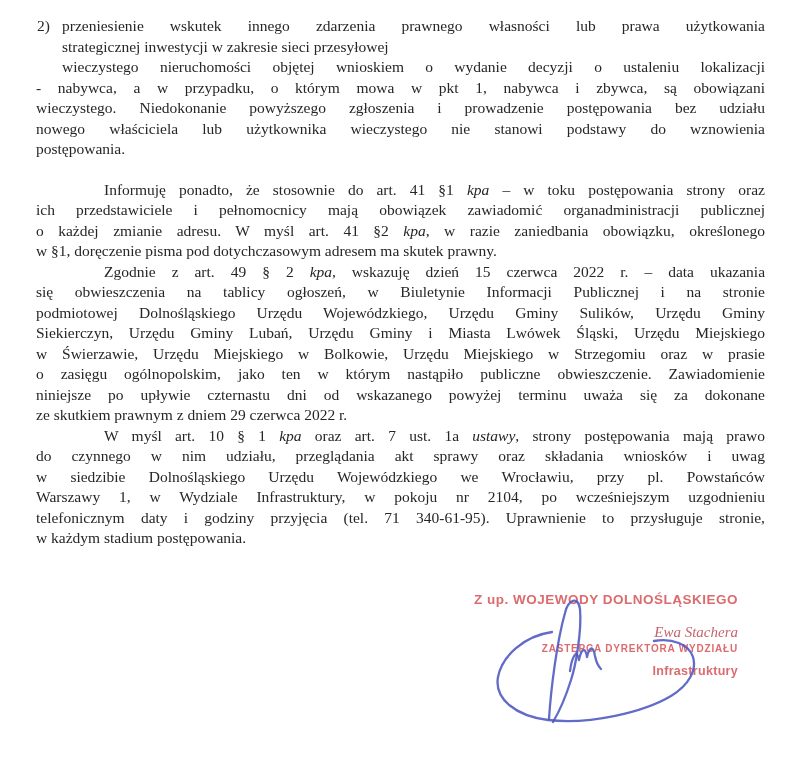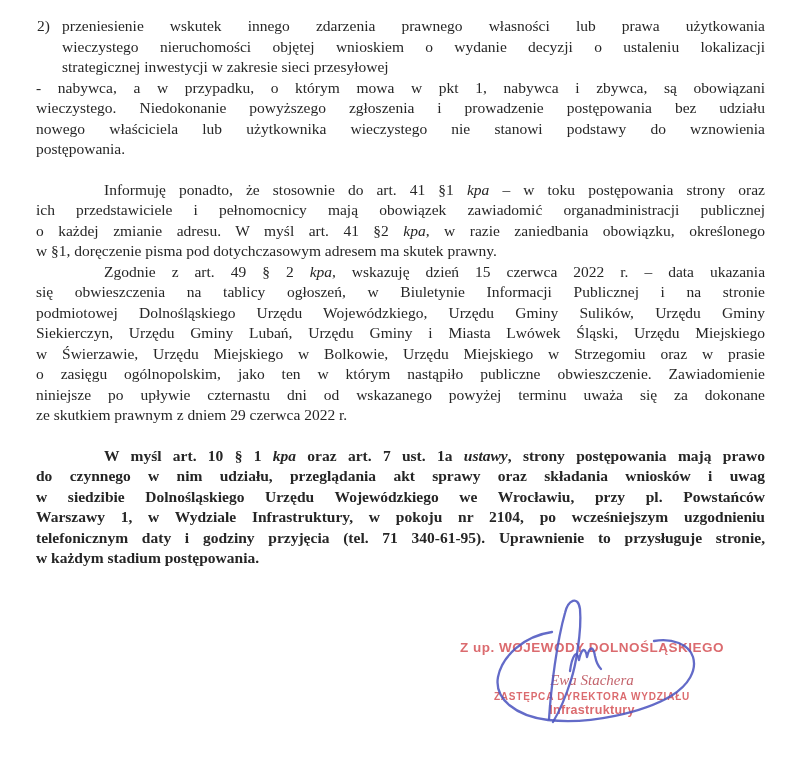--- a/index.html
+++ b/index.html
@@ -39,23 +39,23 @@
     text-align-last: justify;
     white-space: normal;
   }
   .line.lastline { text-align-last: left; }
   .line.indent { text-indent: 68px; }
   .it { font-style: italic; }
   .bd { font-weight: normal; }
 
   .signature-block {
     position: absolute;
-    left: 446px; top: 640px;
+    left: 446px; top: 592px;
     width: 292px;
-    text-align: center;
+    text-align: right;
     font-family: "Liberation Sans", sans-serif;
     color: var(--stamp-red);
   }
   .stamp-auth {
     font-size: 13.5px;
     font-weight: bold;
     letter-spacing: 0.5px;
     opacity: 0.92;
   }
   .stamp-name {
@@ -66,21 +66,21 @@
     color: var(--name-red);
   }
   .stamp-title {
     margin-top: 2px;
     font-size: 10px;
     font-weight: bold;
     letter-spacing: 0.8px;
     opacity: 0.92;
   }
   .stamp-dept {
-    margin-top: 1px;
+    margin-top: 10px;
     font-size: 12.5px;
     font-weight: bold;
     letter-spacing: 0.3px;
     opacity: 0.92;
   }
   .signature-scribble {
     position: absolute;
     left: 0; top: 0;
     width: 798px; height: 768px;
     pointer-events: none;
@@ -96,22 +96,22 @@
 </style>
 </head>
 <body>
 
 <div class="page">
 
   <div class="doc-body">
       <div class="para hanging">
         <span class="marker">2)</span>
         <div class="line"><span>przeniesienie wskutek innego zdarzenia prawnego własności lub prawa użytkowania</span></div>
+        <div class="line lastline"><span>strategicznej inwestycji w zakresie sieci przesyłowej</span></div>
         <div class="line"><span>wieczystego nieruchomości objętej wnioskiem o wydanie decyzji o ustaleniu lokalizacji</span></div>
-        <div class="line lastline"><span>strategicznej inwestycji w zakresie sieci przesyłowej</span></div>
       </div>
       <div class="para">
         <div class="line"><span>- nabywca, a w przypadku, o którym mowa w pkt 1, nabywca i zbywca, są obowiązani</span></div>
         <div class="line"><span>wieczystego. Niedokonanie powyższego zgłoszenia i prowadzenie postępowania bez udziału</span></div>
         <div class="line"><span>nowego właściciela lub użytkownika wieczystego nie stanowi podstawy do wznowienia</span></div>
         <div class="line lastline"><span>postępowania.</span></div>
       </div>
       <div class="para" style="margin-top: 20px;">
         <div class="line indent"><span>Informuję ponadto, że stosownie do art. 41 §1 </span><span class="it">kpa</span><span> – w toku postępowania strony oraz</span></div>
         <div class="line"><span>ich przedstawiciele i pełnomocnicy mają obowiązek zawiadomić organadministracji publicznej</span></div>
@@ -121,21 +121,21 @@
       <div class="para">
         <div class="line indent"><span>Zgodnie z art. 49 § 2 </span><span class="it">kpa</span><span>, wskazuję dzień </span><span class="bd">15 czerwca 2022 r.</span><span> – data ukazania</span></div>
         <div class="line"><span>się obwieszczenia na tablicy ogłoszeń, w Biuletynie Informacji Publicznej i na stronie</span></div>
         <div class="line"><span>podmiotowej Dolnośląskiego Urzędu Wojewódzkiego, Urzędu Gminy Sulików, Urzędu Gminy</span></div>
         <div class="line"><span>Siekierczyn, Urzędu Gminy Lubań, Urzędu Gminy i Miasta Lwówek Śląski, Urzędu Miejskiego</span></div>
         <div class="line"><span>w Świerzawie, Urzędu Miejskiego w Bolkowie, Urzędu Miejskiego w Strzegomiu oraz w prasie</span></div>
         <div class="line"><span>o zasięgu ogólnopolskim, jako ten w którym nastąpiło publiczne obwieszczenie. Zawiadomienie</span></div>
         <div class="line"><span>niniejsze po upływie czternastu dni od wskazanego powyżej terminu uważa się za dokonane</span></div>
         <div class="line lastline"><span>ze skutkiem prawnym z dniem </span><span class="bd">29 czerwca 2022 r.</span></div>
       </div>
-      <div class="para" style="margin-top: 20px; font-weight: bold;">
+      <div class="para" style="margin-top: 0;">
         <div class="line indent"><span>W myśl art. 10 § 1 </span><span class="it">kpa</span><span> oraz art. 7 ust. 1a </span><span class="it">ustawy</span><span>, strony postępowania mają prawo</span></div>
         <div class="line"><span>do czynnego w nim udziału, przeglądania akt sprawy oraz składania wniosków i uwag</span></div>
         <div class="line"><span>w siedzibie Dolnośląskiego Urzędu Wojewódzkiego we Wrocławiu, przy pl. Powstańców</span></div>
         <div class="line"><span>Warszawy 1, w Wydziale Infrastruktury, w pokoju nr 2104, po wcześniejszym uzgodnieniu</span></div>
         <div class="line"><span>telefonicznym daty i godziny przyjęcia (tel. 71 340-61-95). Uprawnienie to przysługuje stronie,</span></div>
         <div class="line lastline"><span>w każdym stadium postępowania.</span></div>
       </div>
     </div>
 
   <div class="signature-block">

